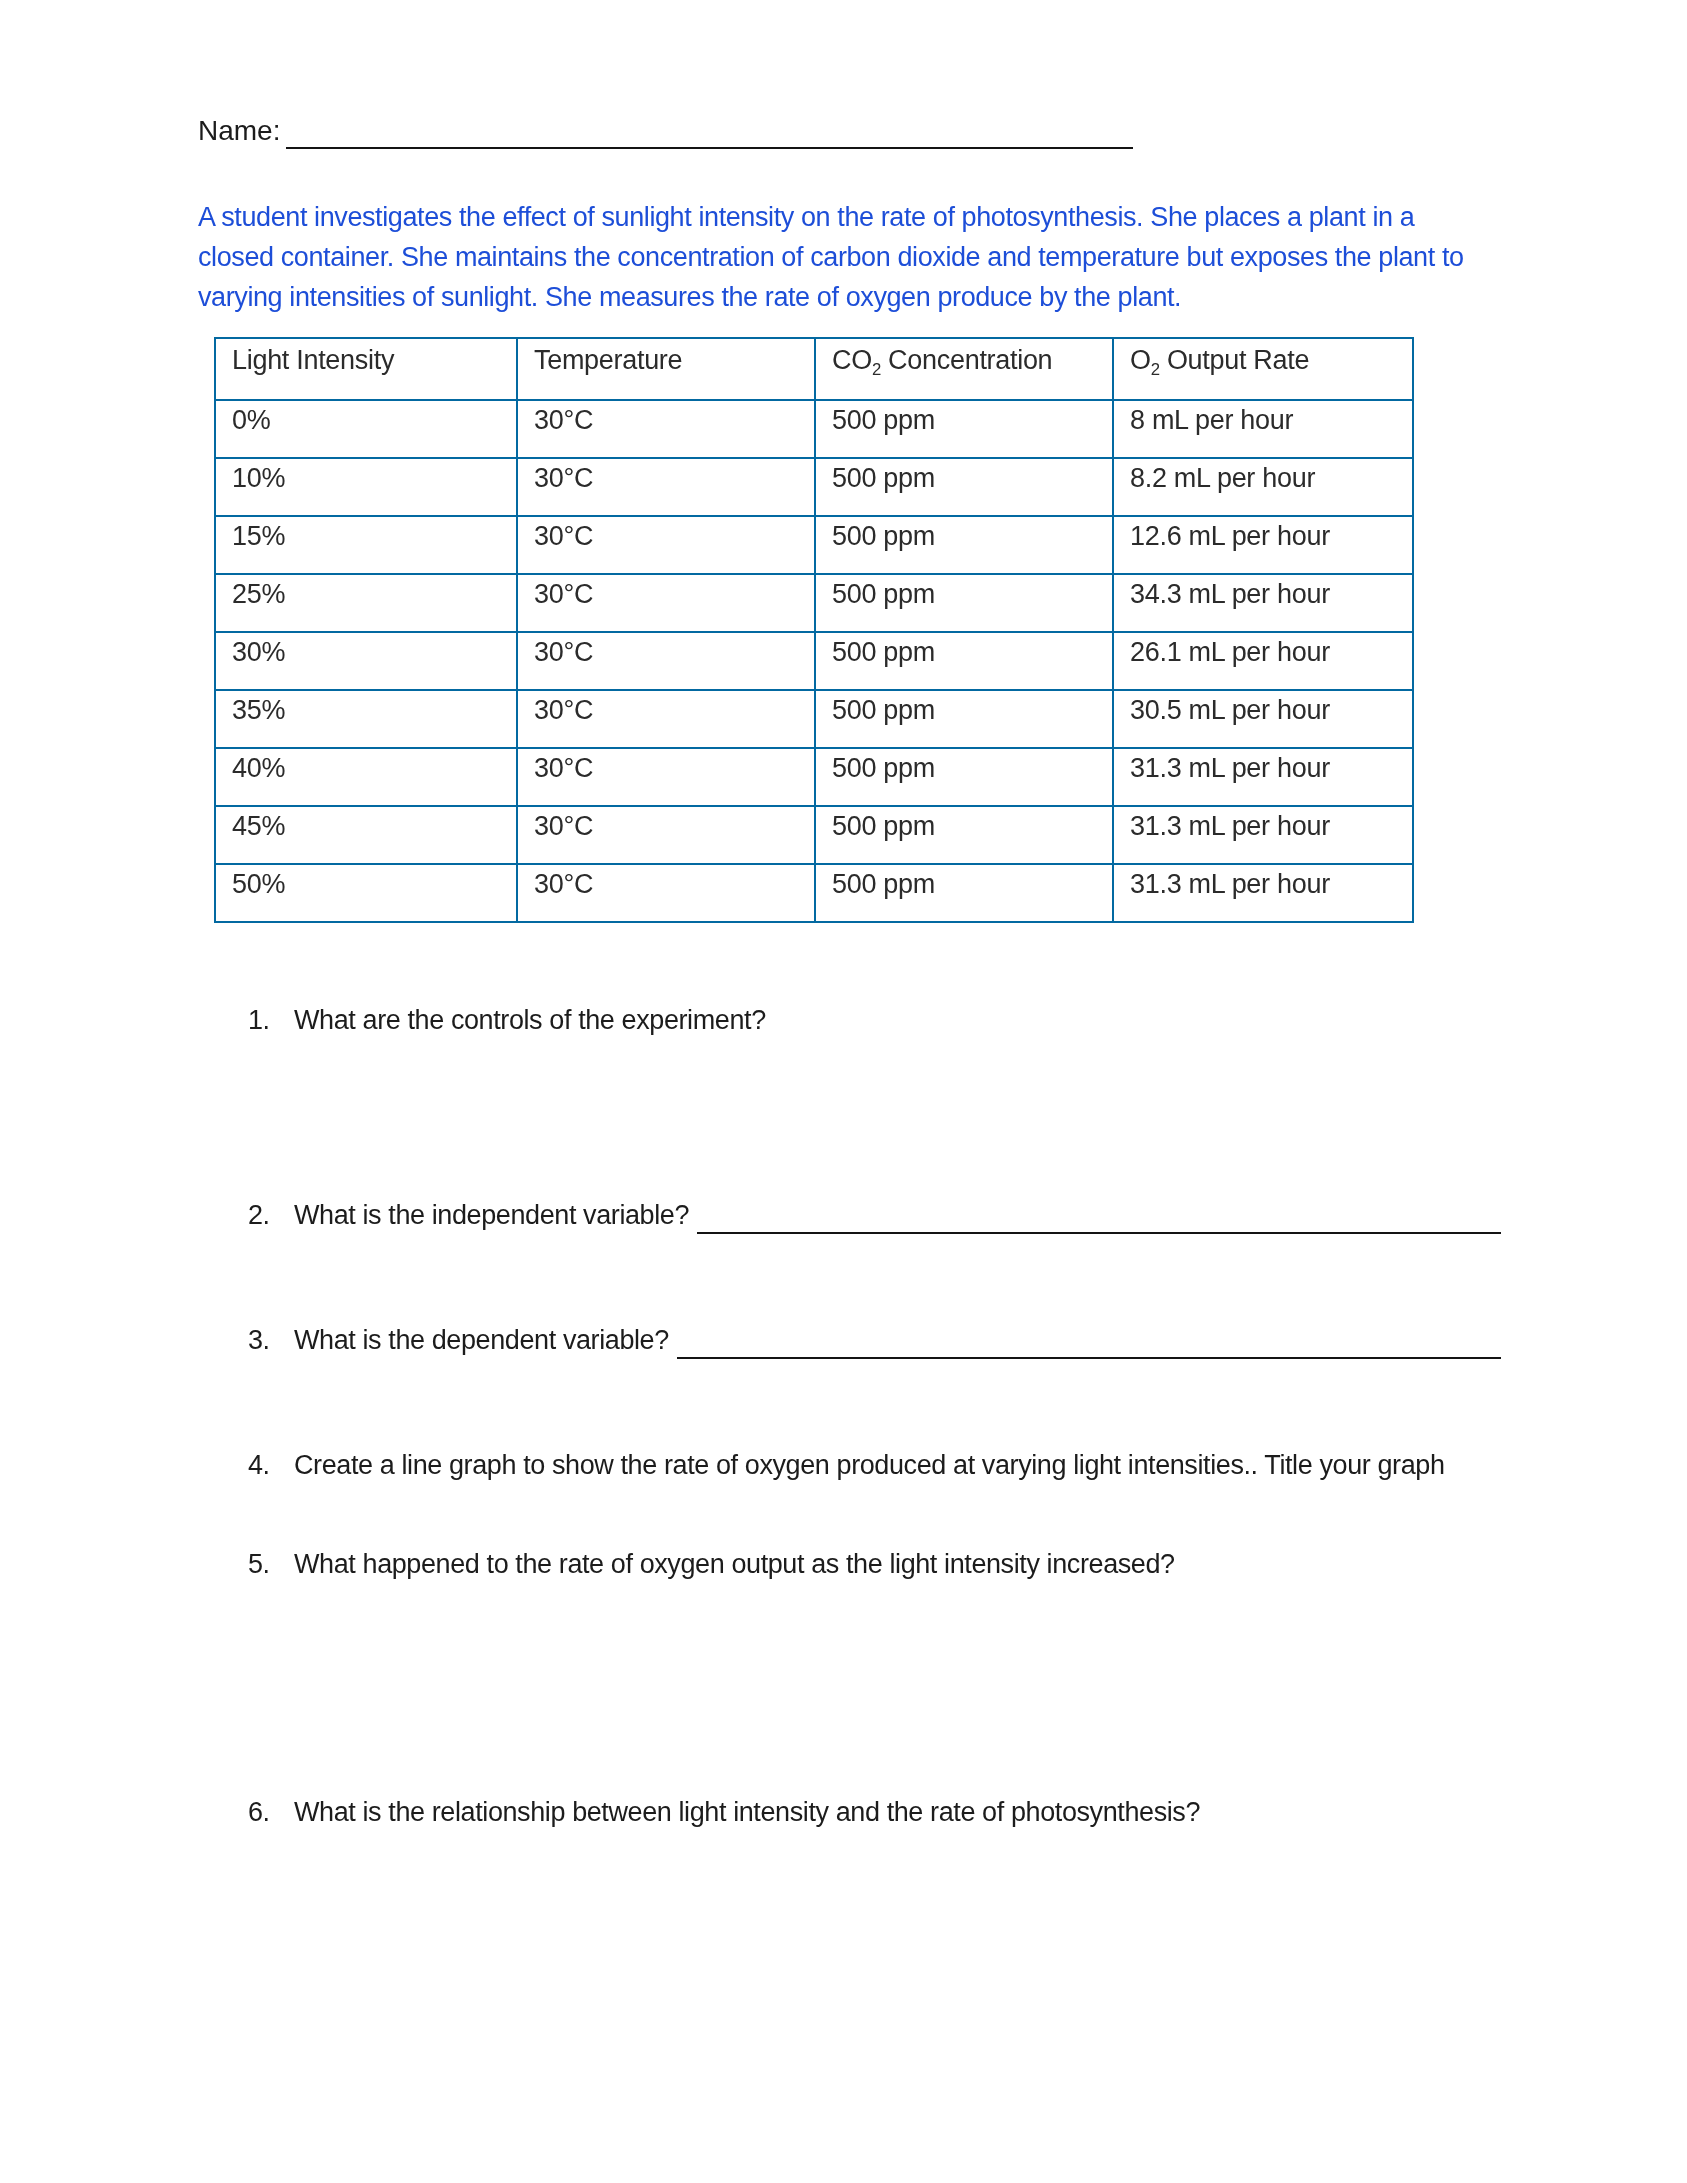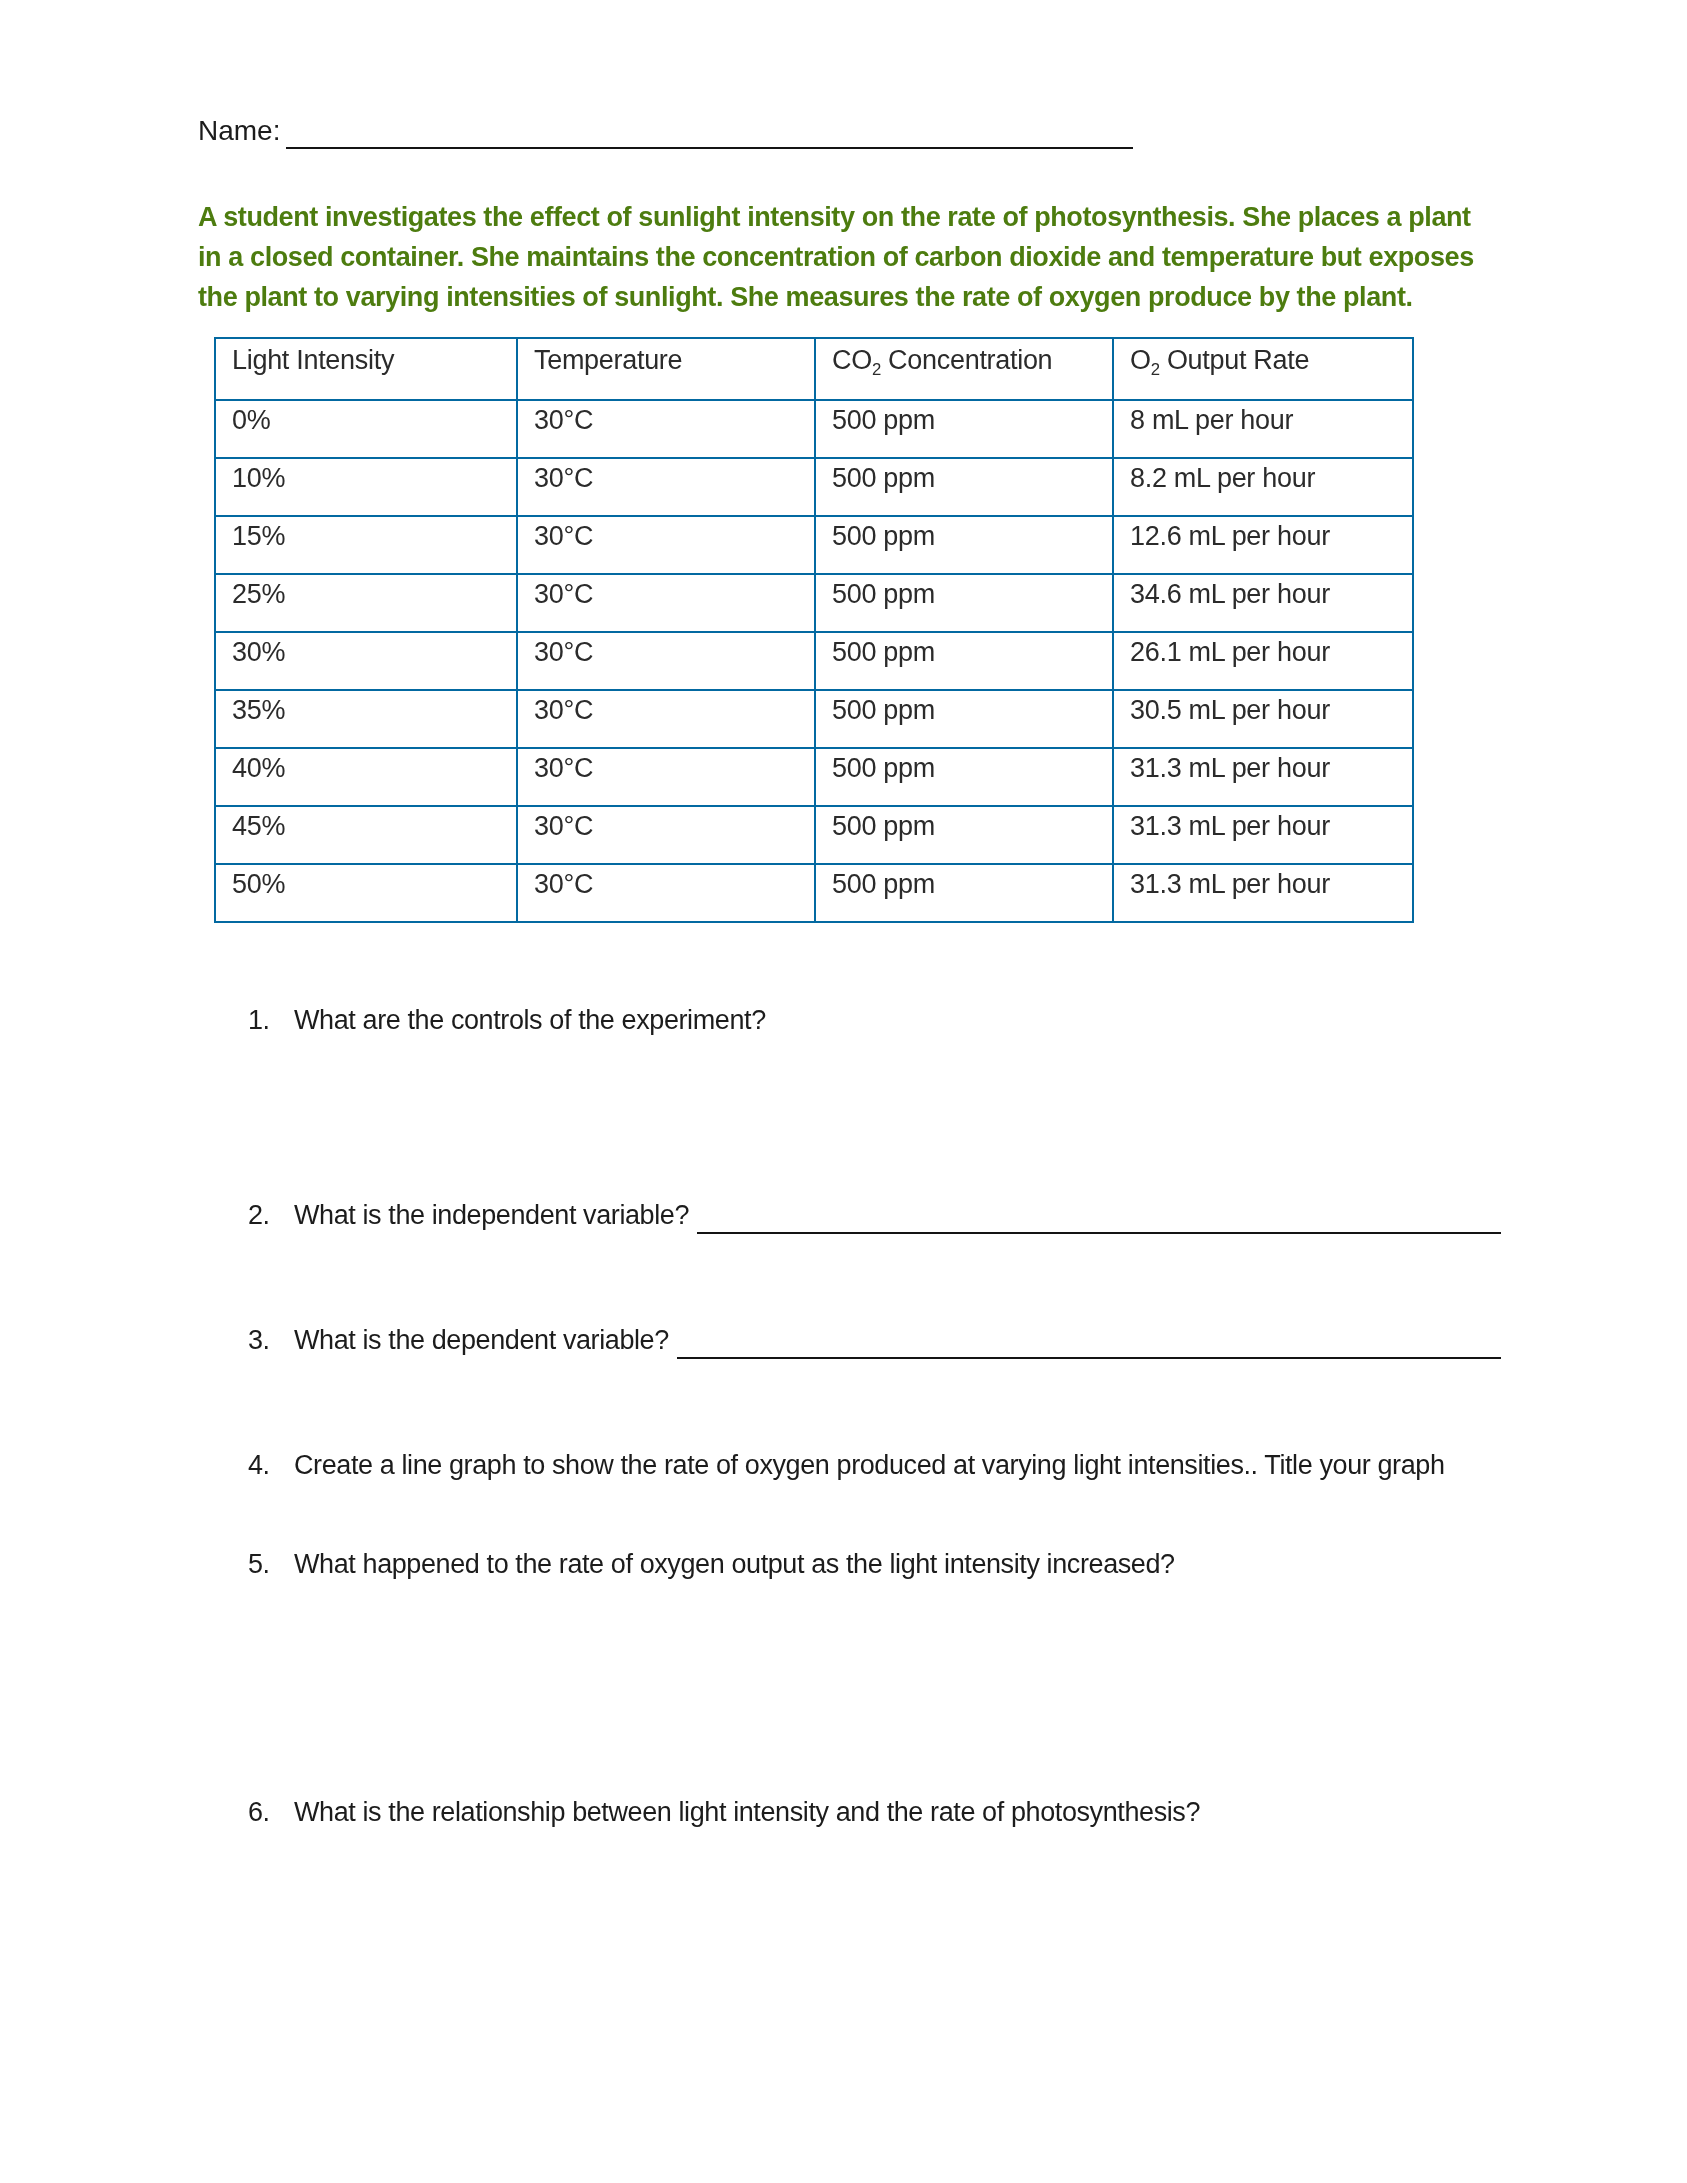--- a/index.html
+++ b/index.html
@@ -34,22 +34,21 @@
   }
   .name-row .blank-line { width: 847px; margin-left: 5.3px; }
 
   
   .intro {
     margin-top: 48px;
     width: 1290px;
     font-size: 27px;
     line-height: 40px;
     letter-spacing: -0.4px;
-    color: #4d7c0f;
-    font-weight: bold;
+    color: #1d4ed8;
   }
 
   
   table.data-table {
     margin-top: 20px;
     margin-left: 16px;
     width: 1197px;
     border-collapse: collapse;
     table-layout: fixed;
     border: 2.6px solid #0d0d0d;
@@ -151,21 +150,21 @@
       <tr>
         <td>15%</td>
         <td>30°C</td>
         <td>500 ppm</td>
         <td>12.6 mL per hour</td>
       </tr>
       <tr>
         <td>25%</td>
         <td>30°C</td>
         <td>500 ppm</td>
-        <td>34.6 mL per hour</td>
+        <td>34.3 mL per hour</td>
       </tr>
       <tr>
         <td>30%</td>
         <td>30°C</td>
         <td>500 ppm</td>
         <td>26.1 mL per hour</td>
       </tr>
       <tr>
         <td>35%</td>
         <td>30°C</td>

